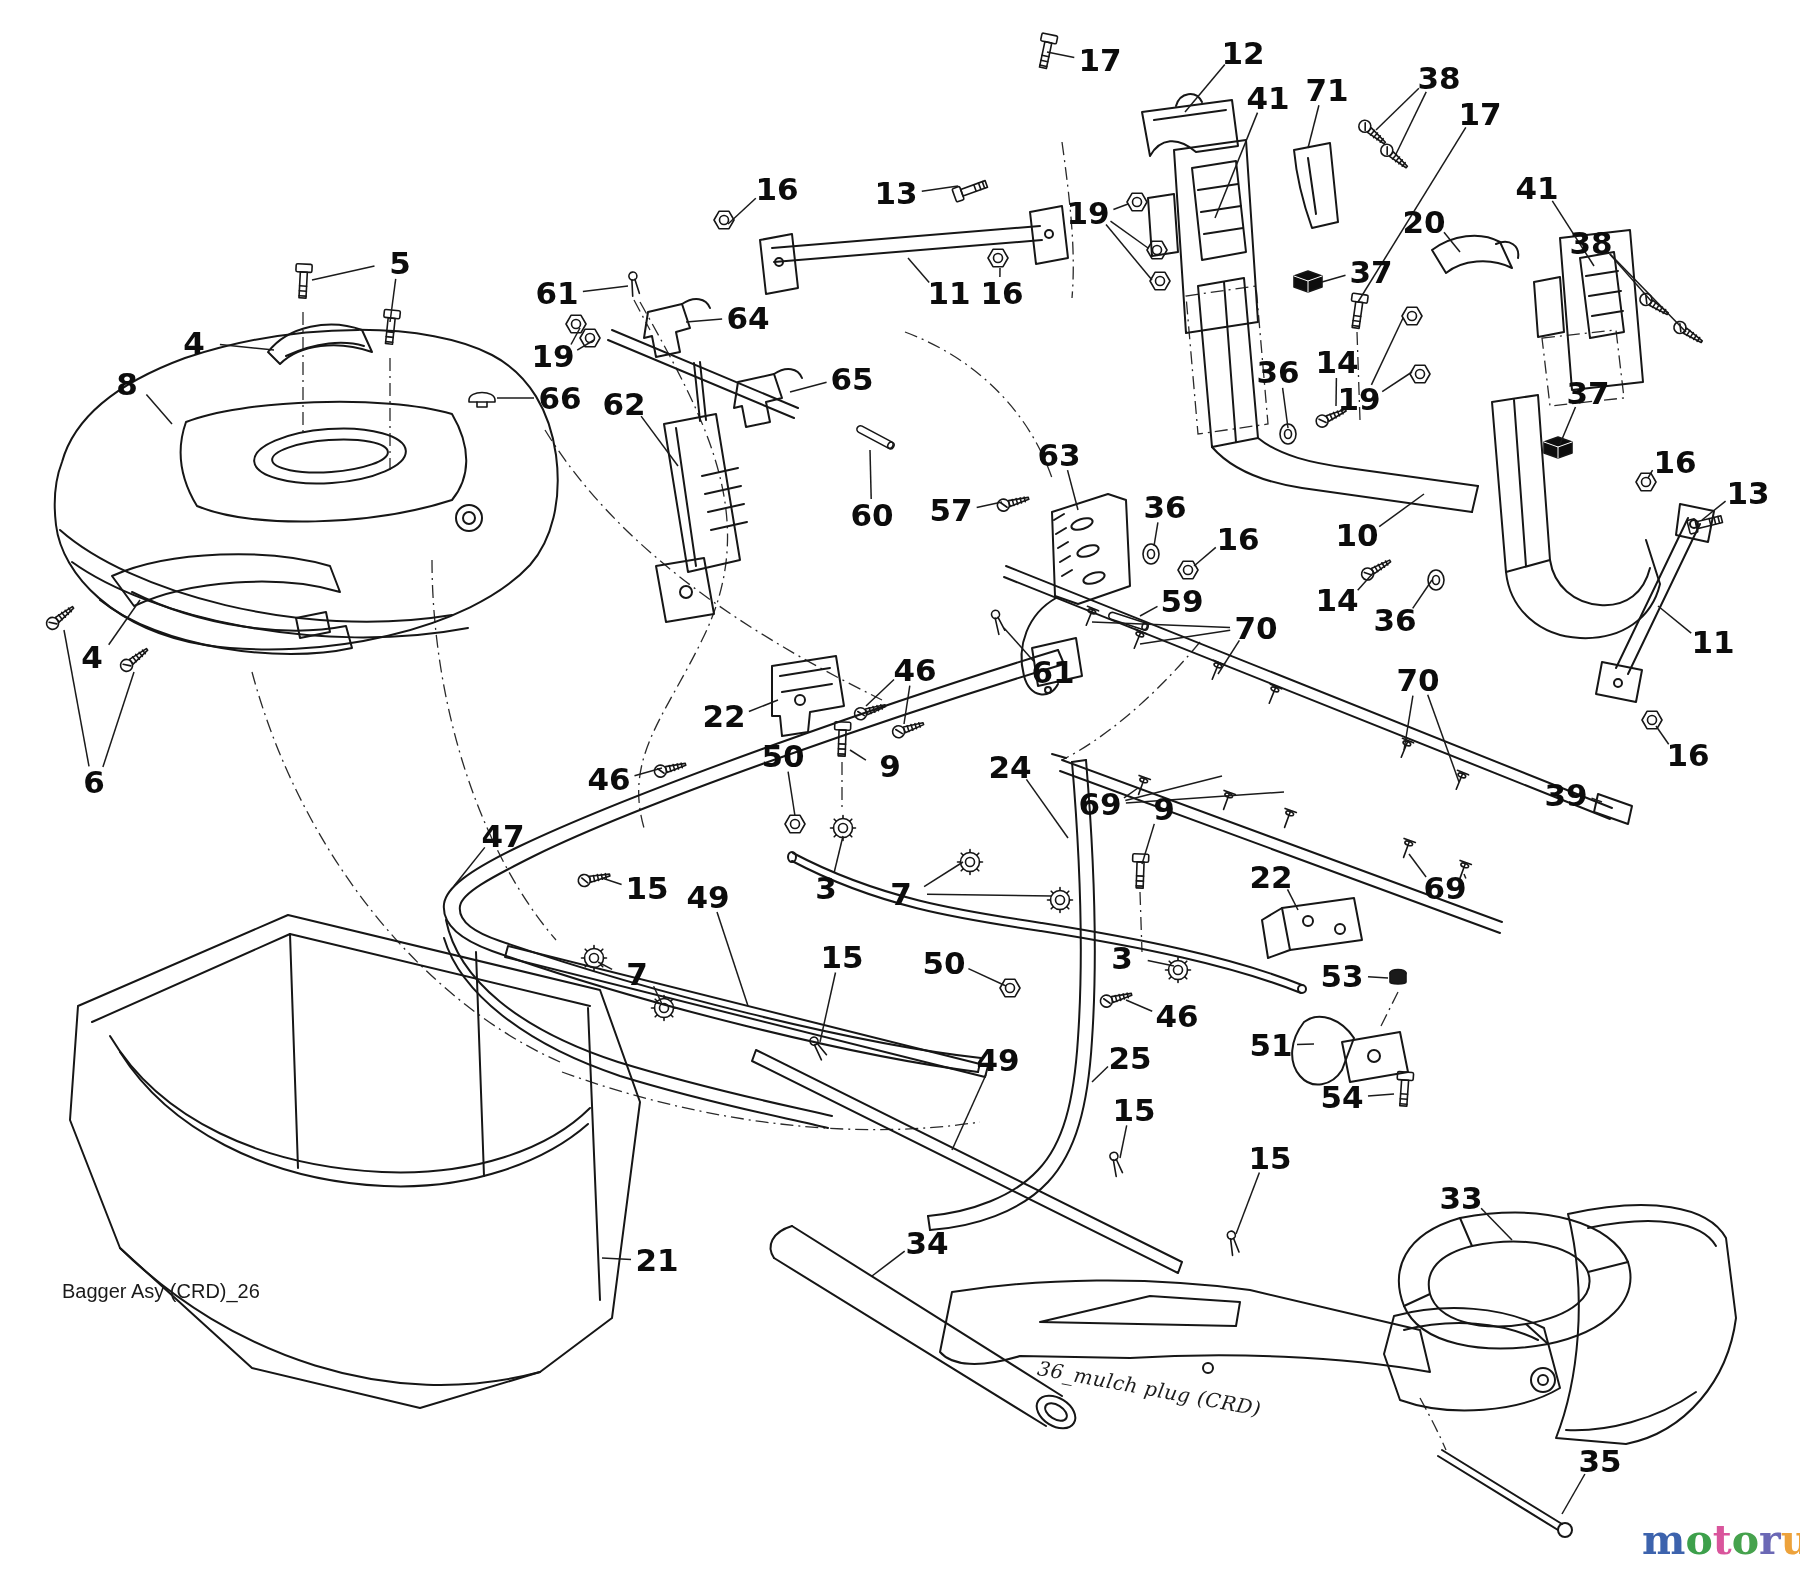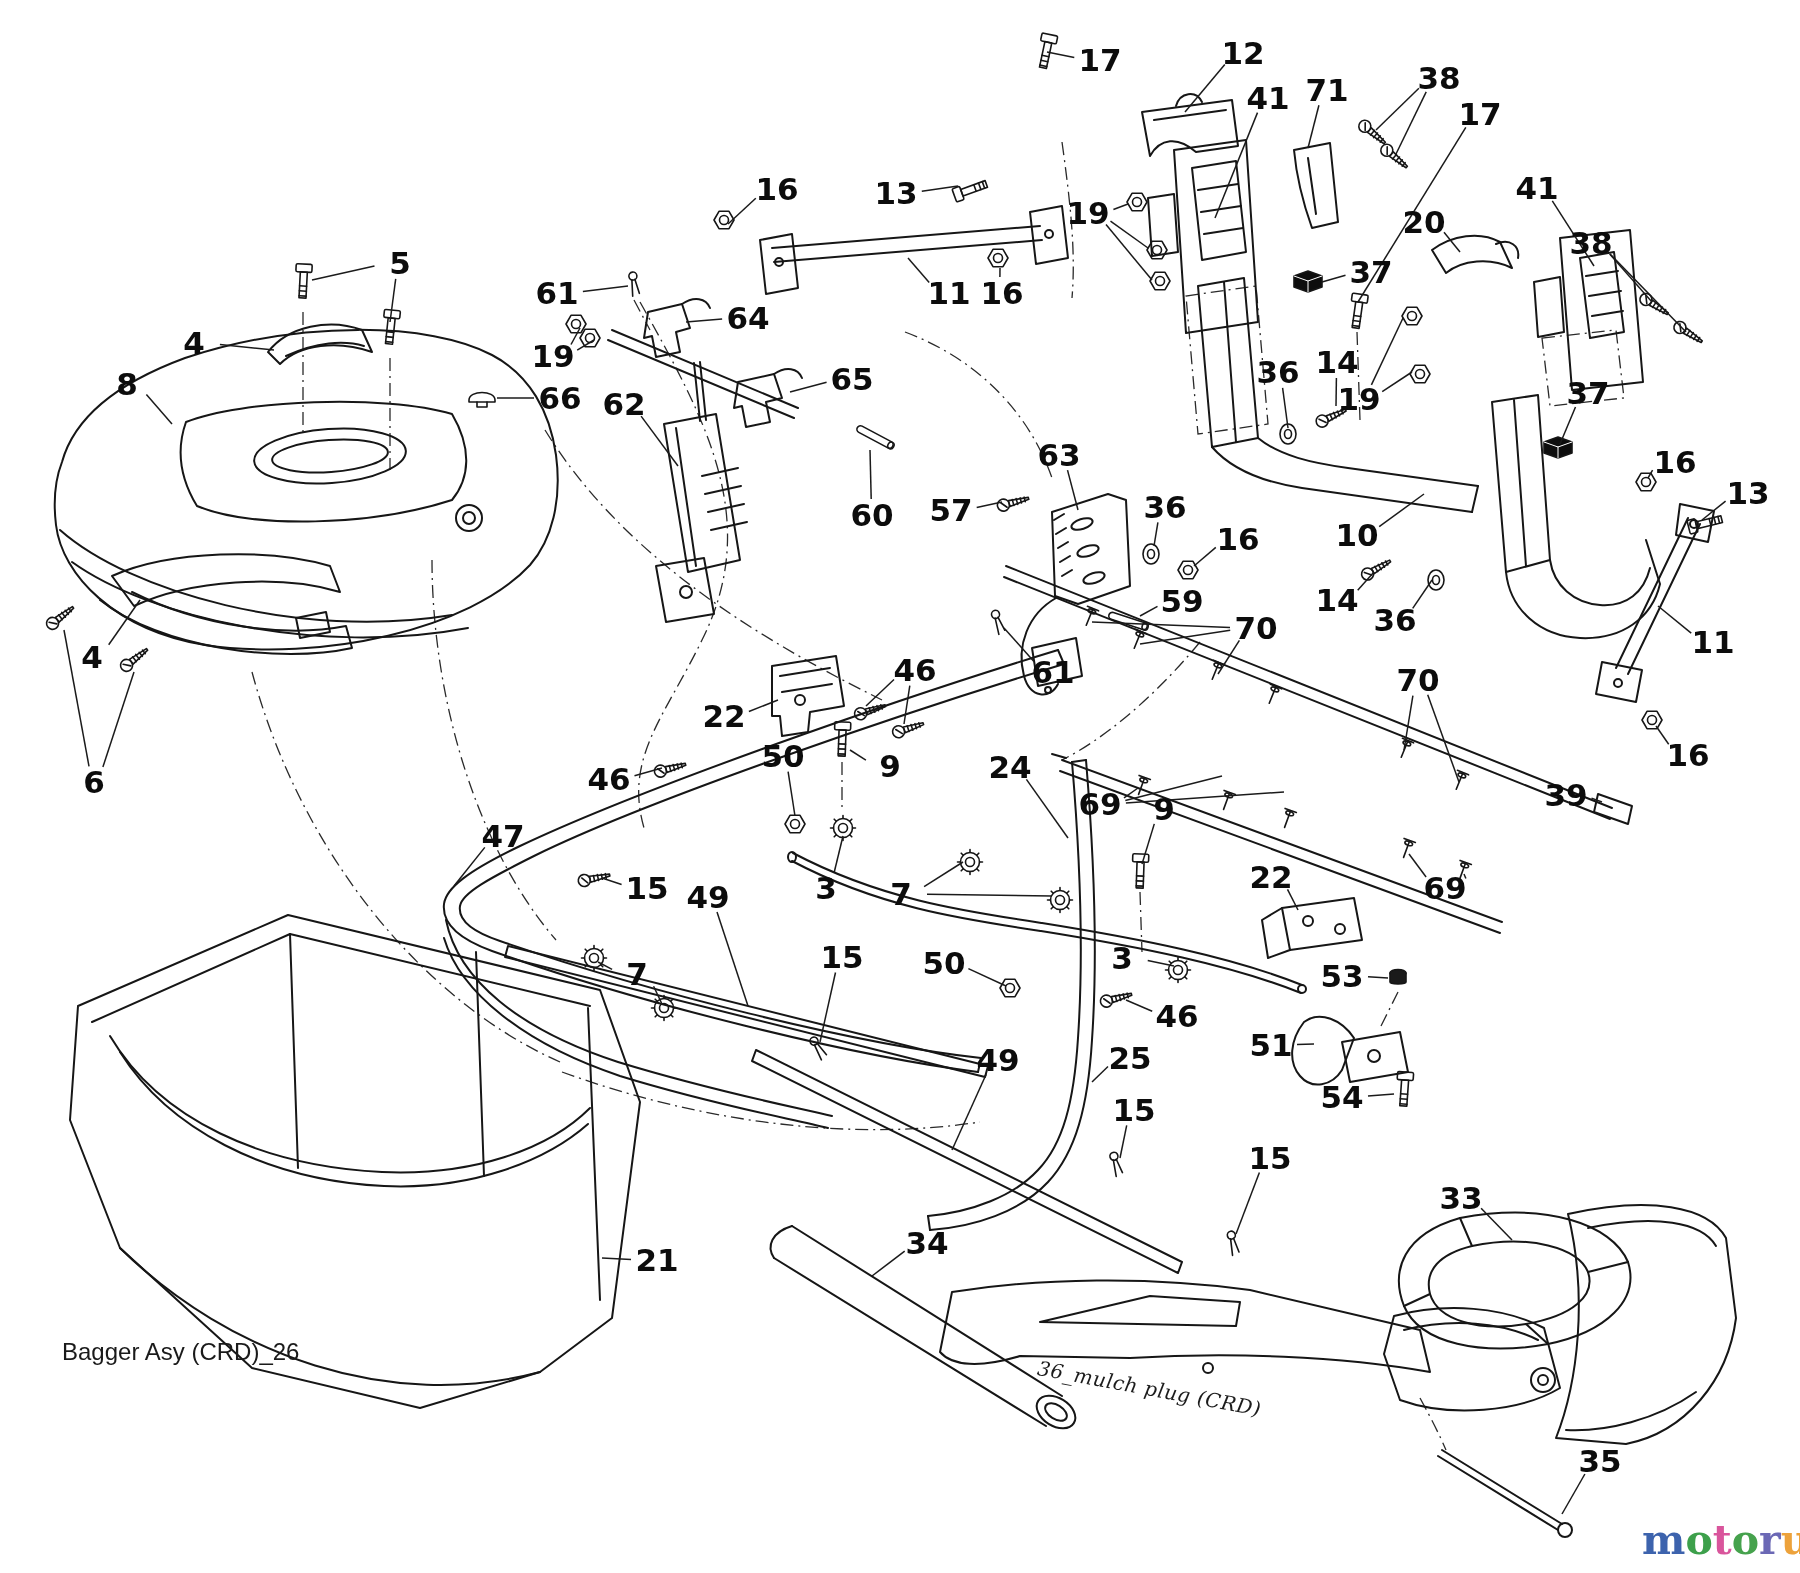--- a/index.html
+++ b/index.html
@@ -1,20 +1,20 @@
 <!DOCTYPE html>
 <html><head>
 <meta charset="utf-8">
 <style>
   html,body{margin:0;padding:0;background:#fff;}
   body{width:1800px;height:1573px;position:relative;overflow:hidden;
        font-family:"DejaVu Sans","Liberation Sans",sans-serif;}
   #stage{position:absolute;left:0;top:0;width:1626px;height:1573px;}
   svg{position:absolute;left:0;top:0;}
-  .caption-bl{position:absolute;left:62px;top:1338px;font-size:24px;color:#1a1a1a;
+  .caption-bl{position:absolute;left:62px;top:1280px;font-size:20px;color:#1a1a1a;
       font-family:"Liberation Sans",sans-serif;}
   .mulch-note{position:absolute;left:1040px;top:1356px;font-size:20px;color:#1c1c1c;
       font-style:italic;font-family:"DejaVu Serif",serif;transform:rotate(10.5deg);
       transform-origin:left top;letter-spacing:.5px;}
   .logo{position:absolute;left:1642px;top:1520px;white-space:nowrap;cursor:pointer;}
   .logo .word span{font-family:"DejaVu Serif",serif;font-weight:bold;font-size:41px;line-height:1;}
 </style>
 </head>
 <body>
 

